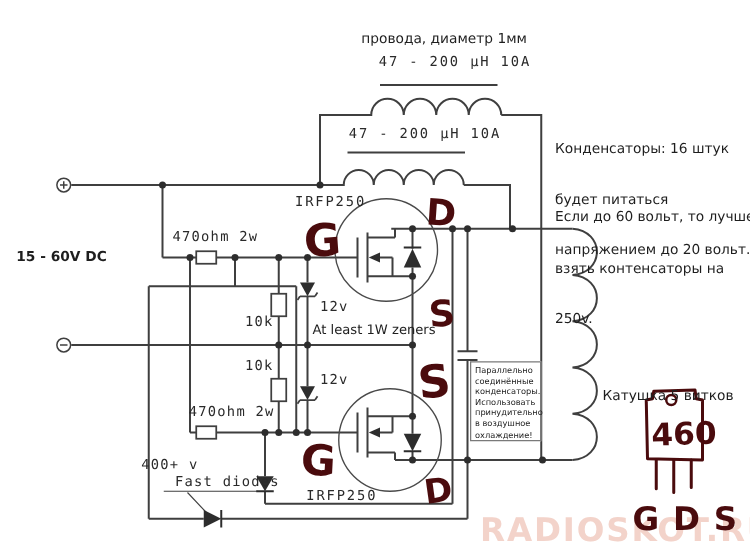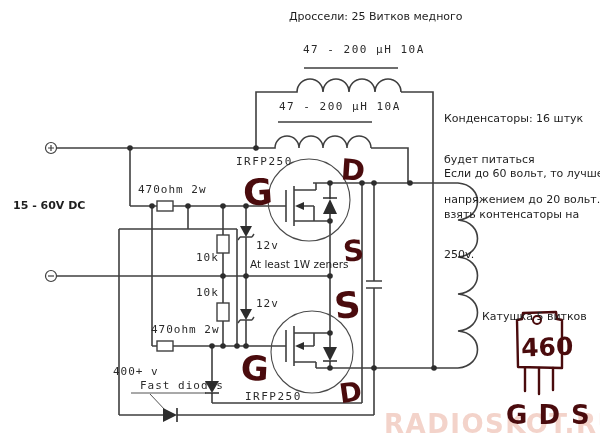--- a/index.html
+++ b/index.html
@@ -129,21 +129,21 @@
     <g stroke="#4a0b0d" fill="none" stroke-width="2.4" stroke-linejoin="round" stroke-linecap="round">
       <path d="M523,313 L522,319 L517,320 L518,367 L562,368 L562,320 L557,319 L556,312 Z"></path>
       <circle cx="537" cy="320" r="4" stroke-width="2"></circle>
       <path d="M525,368 V391 M539,368 V394 M553,368 V390"></path>
     </g>
     <text x="521" y="356" font-family="DejaVu Sans, sans-serif" font-weight="bold" font-size="25" fill="#4a0b0d" letter-spacing="0" transform="rotate(-2 538 344)">460</text>
     <text x="506" y="424" font-family="DejaVu Sans, sans-serif" font-weight="bold" font-size="26" fill="#4a0b0d" letter-spacing="1">G D S</text>
   </svg>
 
 
-  <div class="lbl sans11" style="left:289px;top:10px;"><span>Дроссели: 25 Витков медного</span><br></div>
+  <div class="lbl sans11" style="left:289px;top:10px;"><br><span>провода, диаметр 1мм</span></div>
 
   <div class="lbl mono2" style="left:303px;top:43px;">47 - 200 µH 10A</div>
   <div class="lbl mono2" style="left:279px;top:100px;">47 - 200 µH 10A</div>
 
   <div class="lbl sans11" style="left:444px;top:85px;">
     <div>Конденсаторы: 16 штук</div>
     <div>будет питаться</div>
     <div>напряжением до 20 вольт.</div>
   </div>
   <div class="lbl sans11" style="left:444px;top:140px;">
@@ -166,14 +166,23 @@
   <div class="lbl mono" style="left:256px;top:239px;">12v</div>
   <div class="lbl mono" style="left:256px;top:297px;">12v</div>
 
   <div class="lbl" style="left:250px;top:258px;font-size:10.5px;">At least 1W zeners</div>
 
   <div class="lbl mono" style="left:113px;top:365px;">400+ v</div>
   <div class="lbl mono" style="left:140px;top:379px;">Fast diodes</div>
 
   <div class="lbl sans11" style="left:482px;top:269px;margin-top:41px;">Катушка 5 витков</div>
 
+  <div class="capbox">
+    <div>Параллельно</div>
+    <div>соединённые</div>
+    <div>конденсаторы.</div>
+    <div>Использовать</div>
+    <div>принудительно</div>
+    <div>в воздушное</div>
+    <div>охлаждение!</div>
+  </div>
 
 </div>
 
 </body></html>

